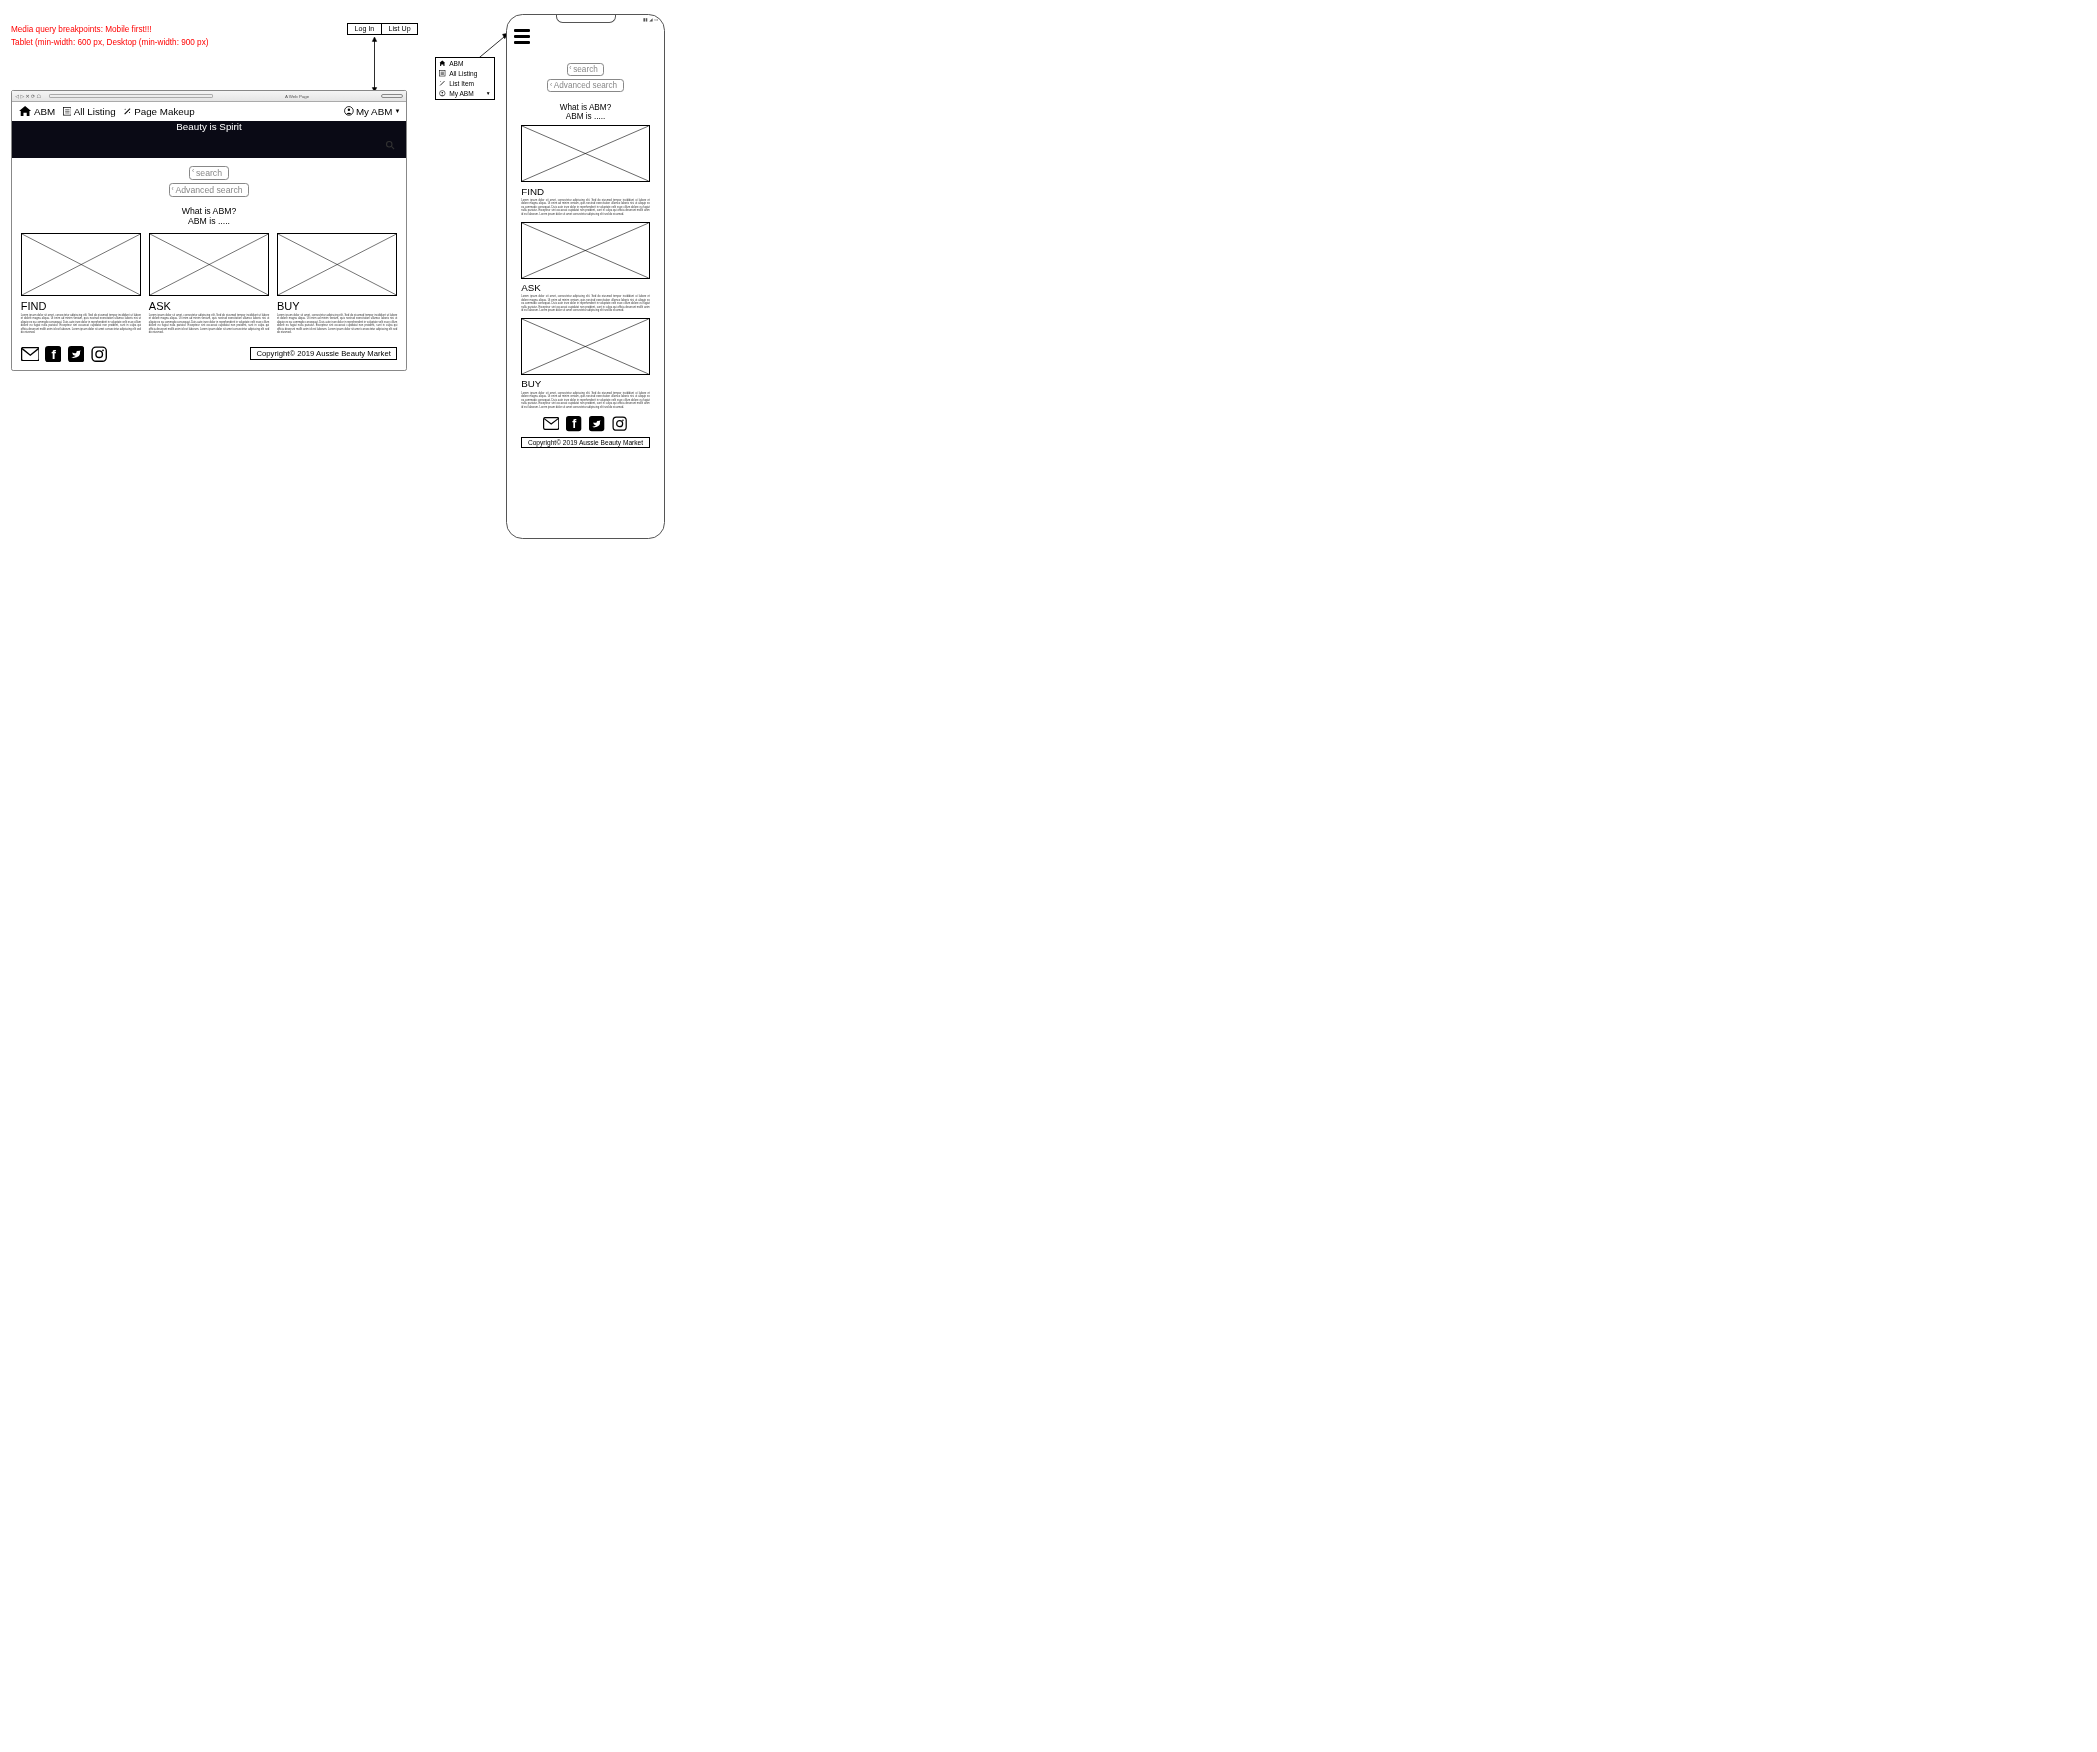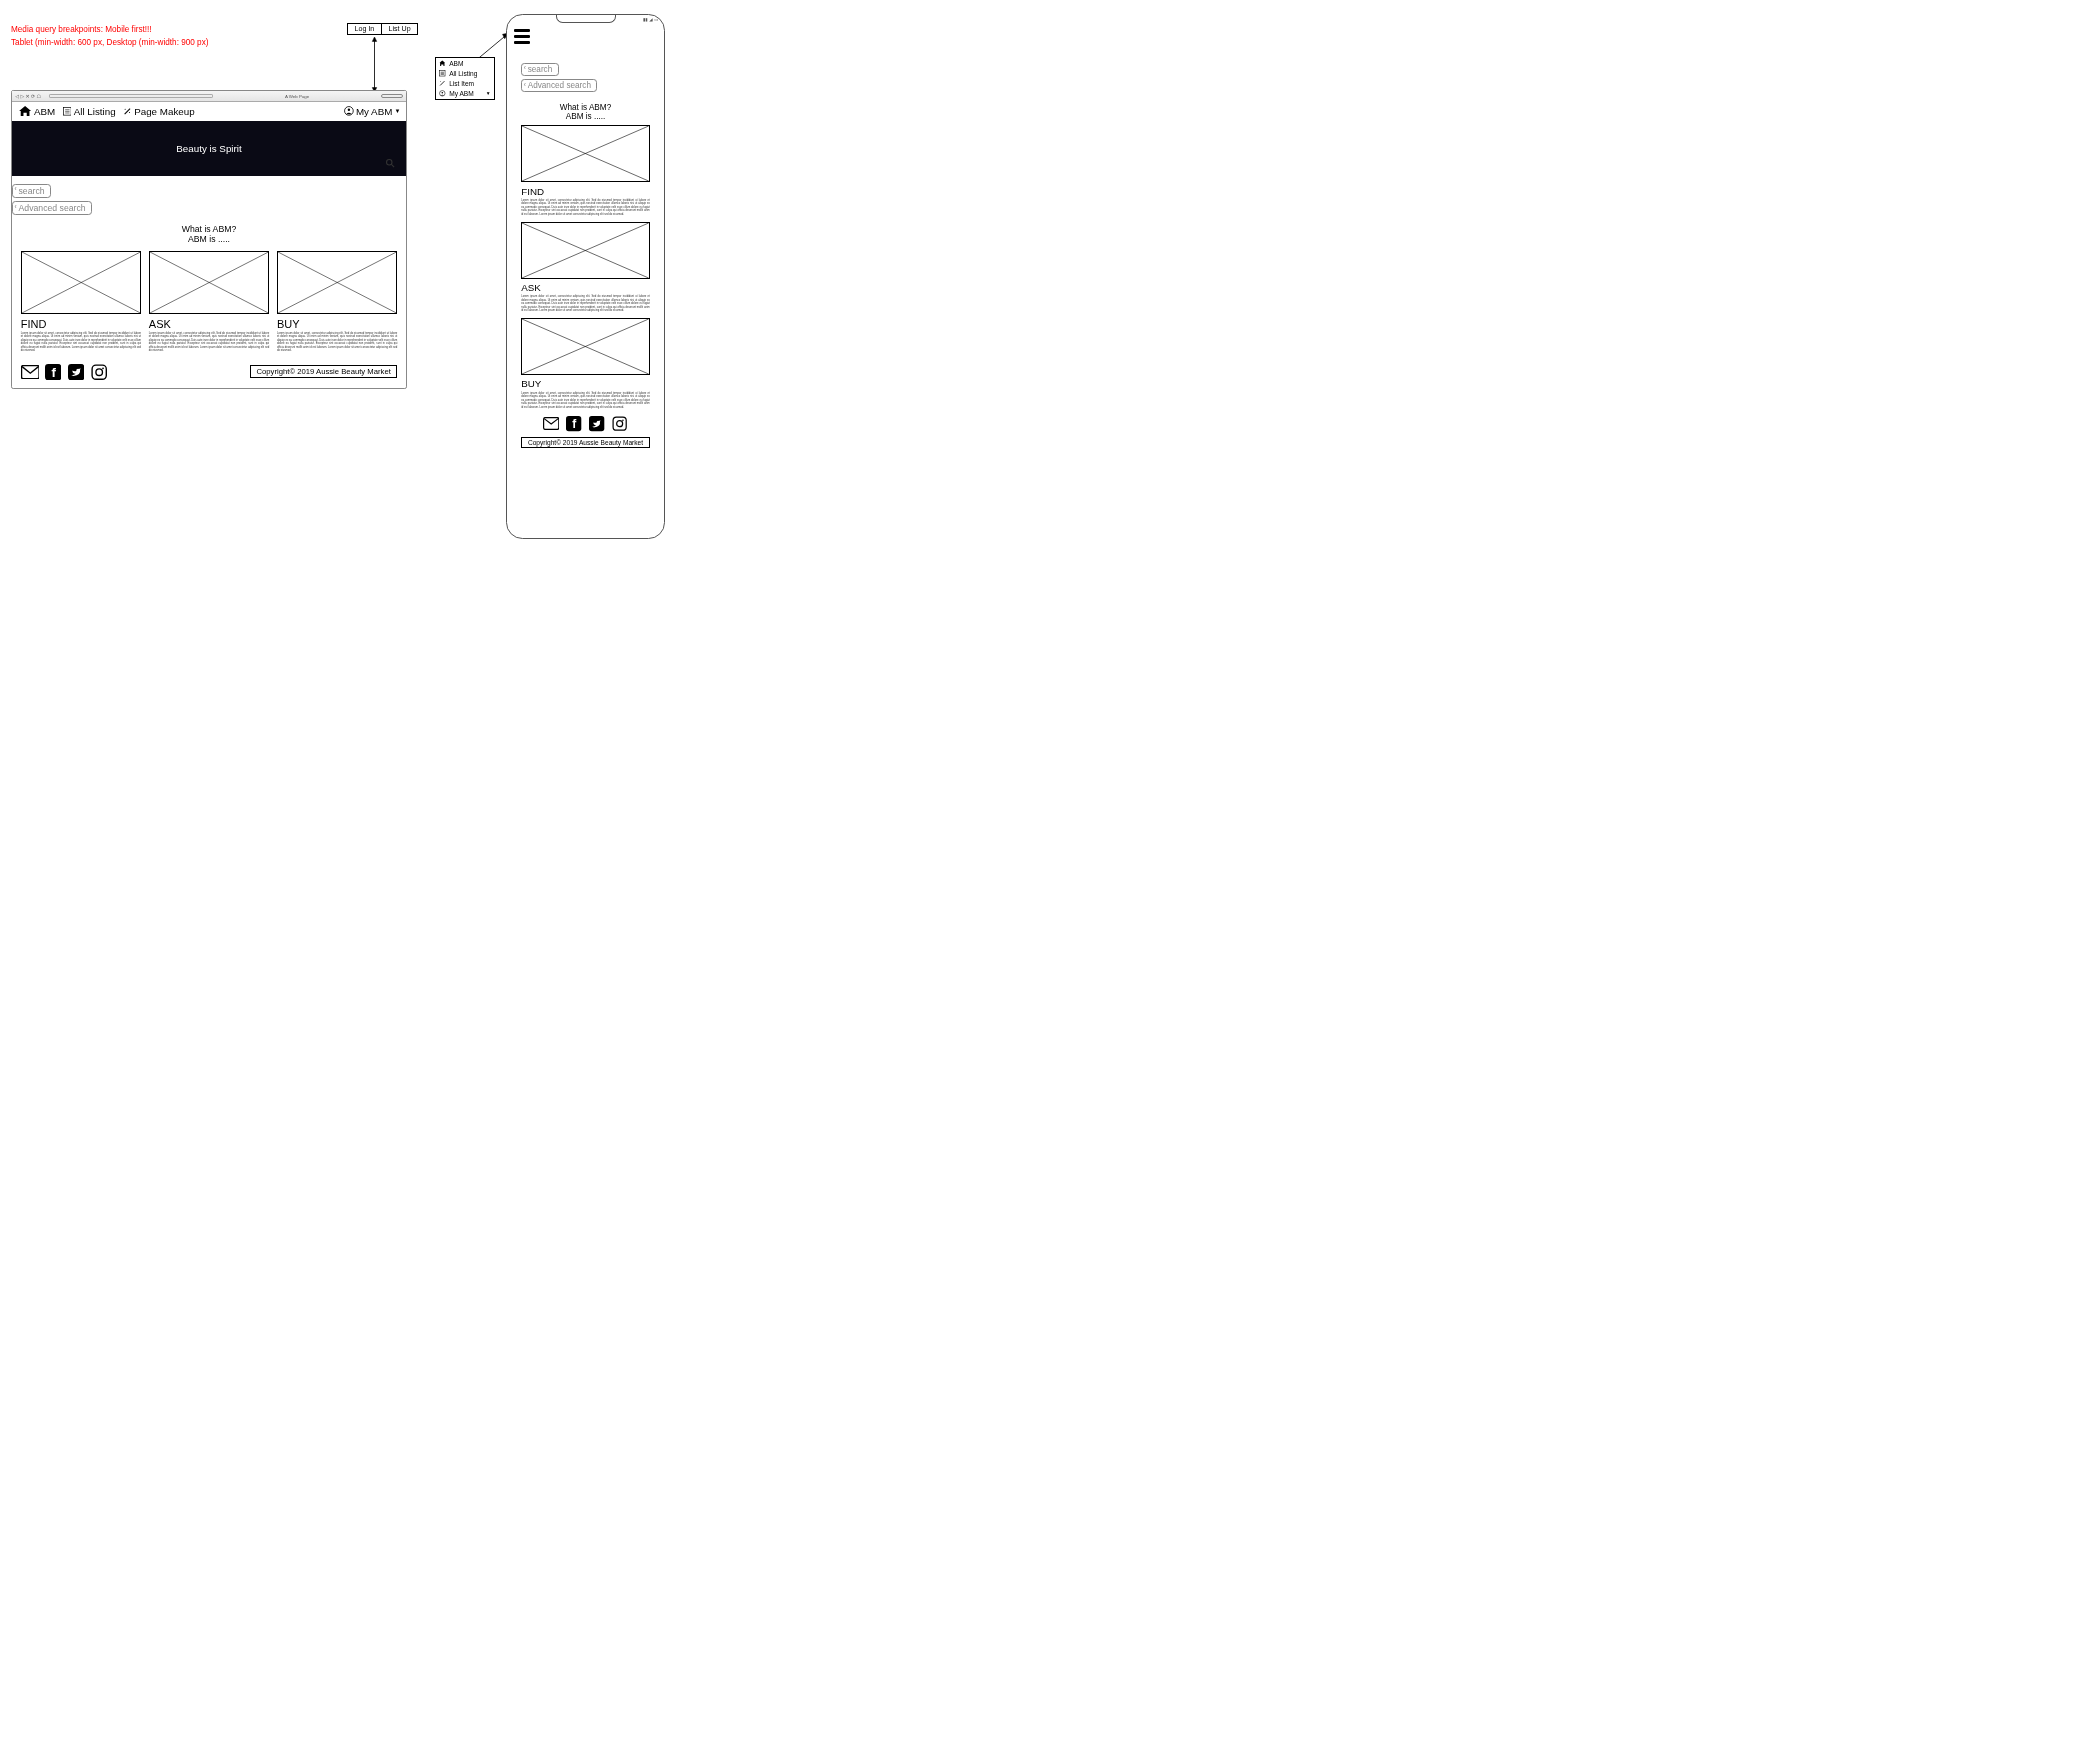--- a/index.html
+++ b/index.html
@@ -72,33 +72,32 @@
   padding: 3.3px 5.5px;
   gap: 7.7px;
   font-size: 9.8px;
 }
 .nav-item { display:flex; align-items:center; gap:2.2px; cursor:pointer; }
 .nav-spacer { flex:1; }
 .caret { font-size:6px; }
 
 
 .hero {
-  height: 55px;
+  height: 37px;
   background: #0a0a15;
   color:#fff;
   display:flex;
-  align-items:center;
   justify-content:center;
   font-size:9.8px;
   position:relative;
 }
 .hero .mag { position:absolute; right:11px; bottom:5.5px; color:#333; font-size:8.7px; }
 
 
-.search-block { padding: 6.6px 0 4.4px; }
+.search-block { text-align:center; padding: 6.6px 0 4.4px; }
 .pill-input {
   display:inline-block;
   border: 1.1px solid #888;
   border-radius: 3.3px;
   padding: 1.1px 5.5px;
   color:#888;
   font-size:8.7px;
   margin: 1.6px 0;
   position:relative;
 }

